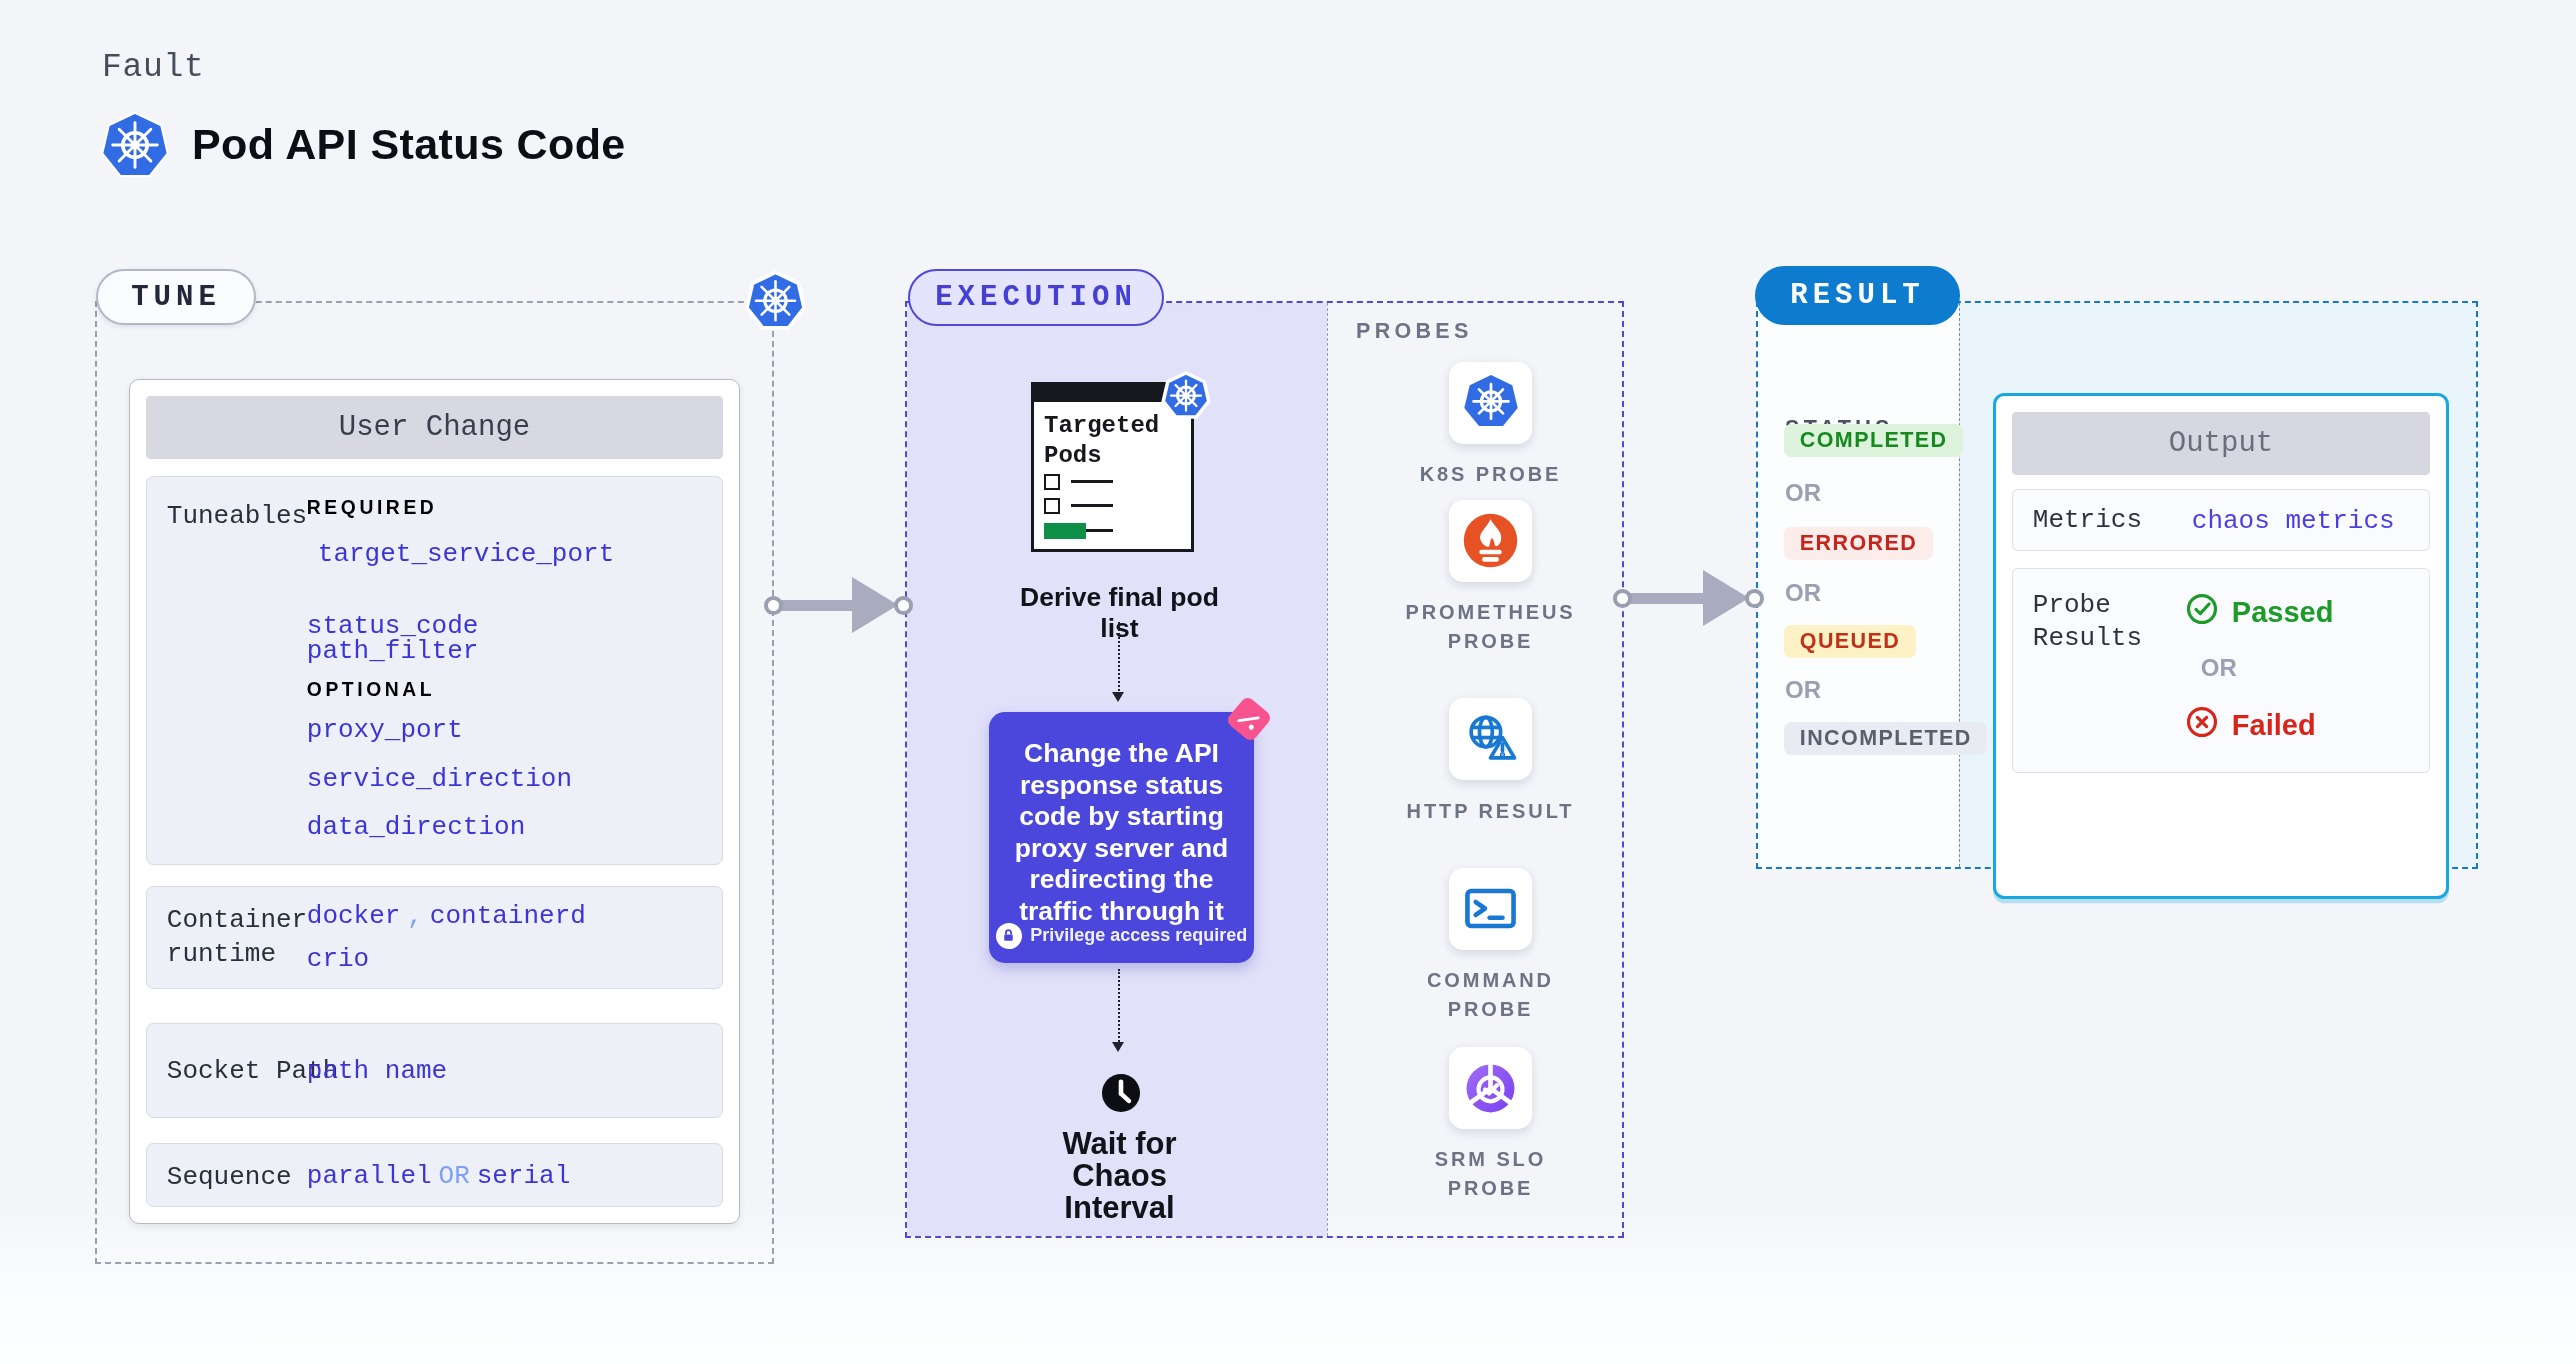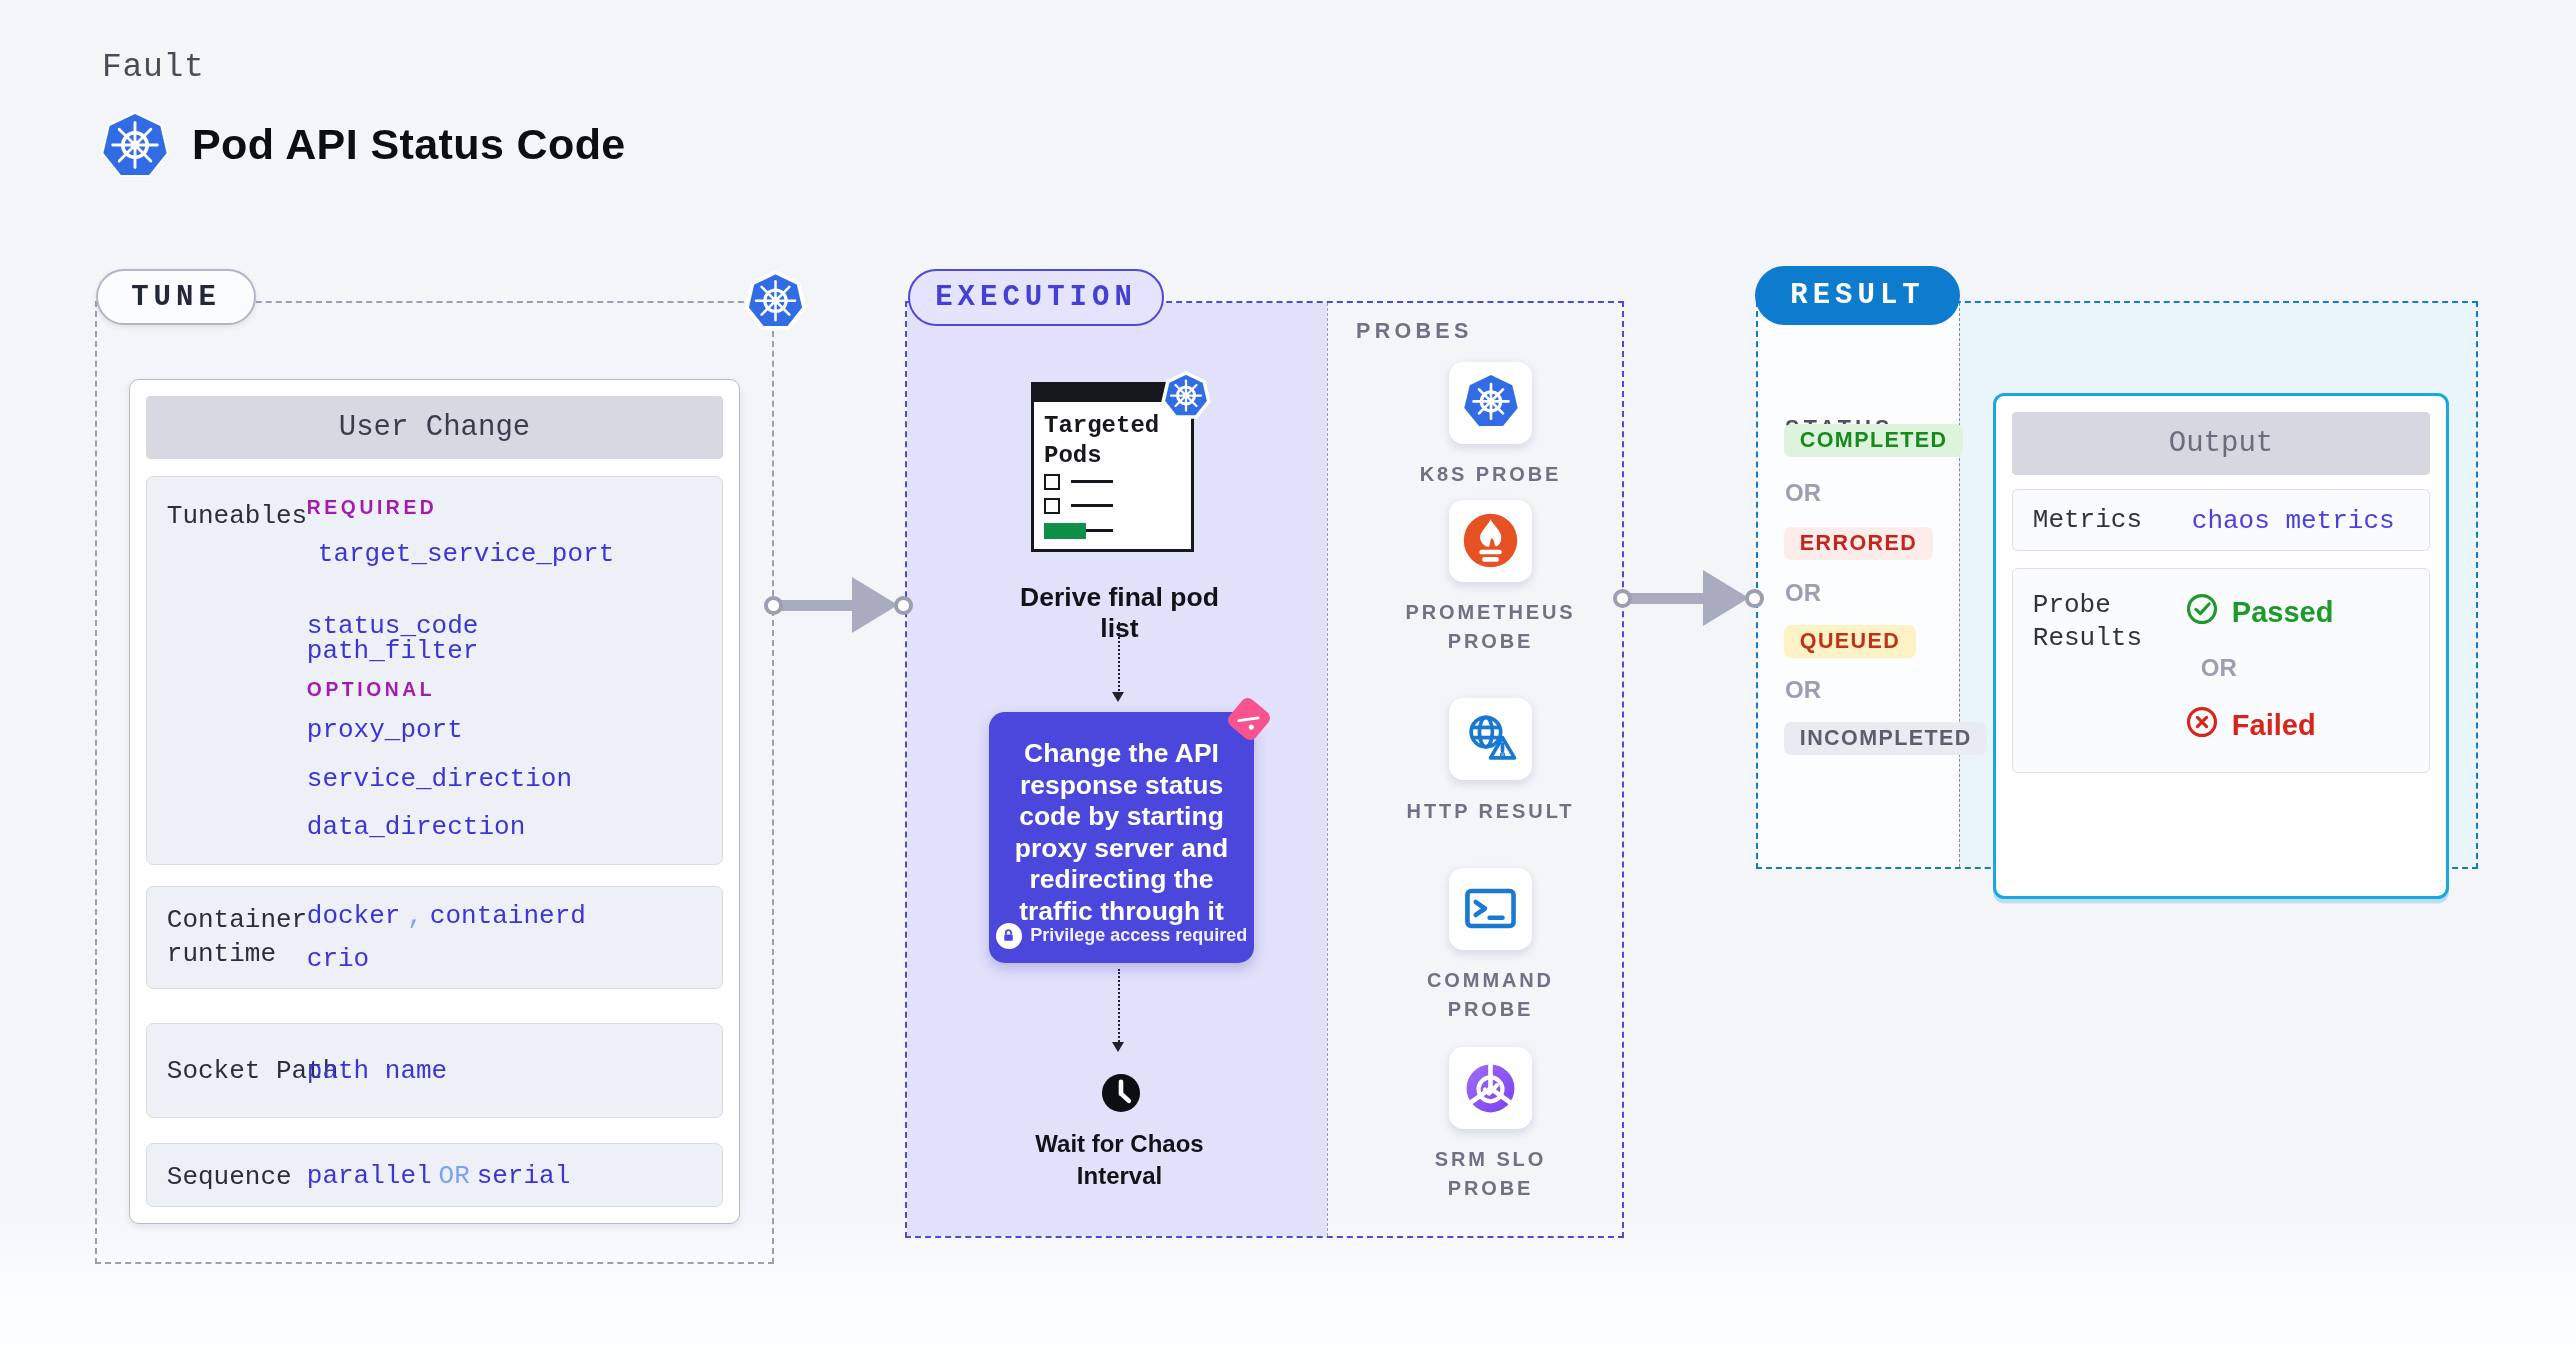--- a/index.html
+++ b/index.html
@@ -36,42 +36,42 @@
   
   .ui-card { position:absolute; left:129px; top:379px; width:611px; height:845px; background:#ffffff;
              border:1.4px solid #b6bac8; border-radius:10px; box-shadow:0 2.1px 7.2px rgba(50,55,80,.10); }
   .ui-header { position:absolute; left:15.8px; top:15.8px; right:15.8px; height:63px; background:#d7d8e2; border-radius:4.3px;
                display:flex; align-items:center; justify-content:center; font-size:29px; color:#393e4f; }
   .ui-row { position:absolute; left:15.8px; right:15.8px; background:#eef0f8; border:1.4px solid #d8dae5; border-radius:7.2px; }
   .row-label { position:absolute; left:20px; font-size:26px; color:#2a2f3e; line-height:34px; }
   .val { font-size:26px; color:#3c35d6; }
   .val-soft { color:#7d9ff8; }
   .group-label { position:absolute; left:160px; font-family:"Liberation Sans","DejaVu Sans",sans-serif;
-                 font-size:19.3px; font-weight:700; color:#a21caf; letter-spacing:3.6px; }
+                 font-size:19.3px; font-weight:700; color:#000000; letter-spacing:3.6px; }
   .tuneable-item { position:absolute; left:160px; }
 
   
   .flow { position:absolute; z-index:5; }
   .flow .shaft { position:absolute; background:#a8acbe; height:10.7px; border-radius:2.1px; }
   .flow .head { position:absolute; width:0; height:0; border-top:28px solid transparent; border-bottom:28px solid transparent; border-left:46px solid #a8acbe; }
   .flow .dot { position:absolute; width:18.6px; height:18.6px; background:#ffffff; border:4.3px solid #9aa0b2; border-radius:50%; }
 
   
   .pods-window { position:absolute; left:1031px; top:382px; width:163px; height:170px; background:#ffffff; border:3.6px solid #16181e; z-index:2; }
   .pods-bar { position:absolute; left:-1.4px; top:-1.4px; right:-1.4px; height:18.6px; background:#16181e; }
   .pods-title { position:absolute; left:10px; top:26px; font-size:24px; font-weight:700; line-height:30px; color:#16181e; }
   .pod-line { position:absolute; left:10px; display:flex; align-items:center; gap:11.5px; }
   .pod-check { width:15.8px; height:15.8px; border:2.9px solid #16181e; background:#fff; }
   .pod-rule { width:42px; height:2.9px; background:#16181e; }
   .pods-green { position:absolute; left:10px; bottom:10px; width:42px; height:15.8px; background:#0f9049; }
   .pods-k8s { position:absolute; left:1161px; top:370px; width:50px; height:53px; z-index:3; }
 
   .caption { position:absolute; text-align:center; font-weight:800; color:#111318; }
   .derive { left:1012px; top:582px; width:215px; font-size:26.5px; }
-  .waitcap { left:1023px; top:1128px; width:193px; font-size:24px; line-height:32px; }
+  .waitcap { left:1023px; top:1128px; width:193px; font-size:31px; line-height:32px; }
 
   .dotted-link { position:absolute; width:0; border-left:2.9px dotted #1f222b; }
   .dotted-link .tip { position:absolute; left:-7.9px; bottom:-2.9px; width:0; height:0;
                       border-left:6.4px solid transparent; border-right:6.4px solid transparent; border-top:10.7px solid #1f222b; }
   .dl1 { left:1118px; top:622px; height:77px; }
   .dl2 { left:1118px; top:969px; height:80px; }
 
   .action-card { position:absolute; left:989px; top:712px; width:265px; height:251px; background:#4b46dc; border-radius:15.8px;
                  box-shadow:0 5.7px 13px rgba(55,50,170,.25); z-index:4; }
   .action-text { position:absolute; left:15.8px; right:15.8px; top:26px; text-align:center; color:#ffffff;

